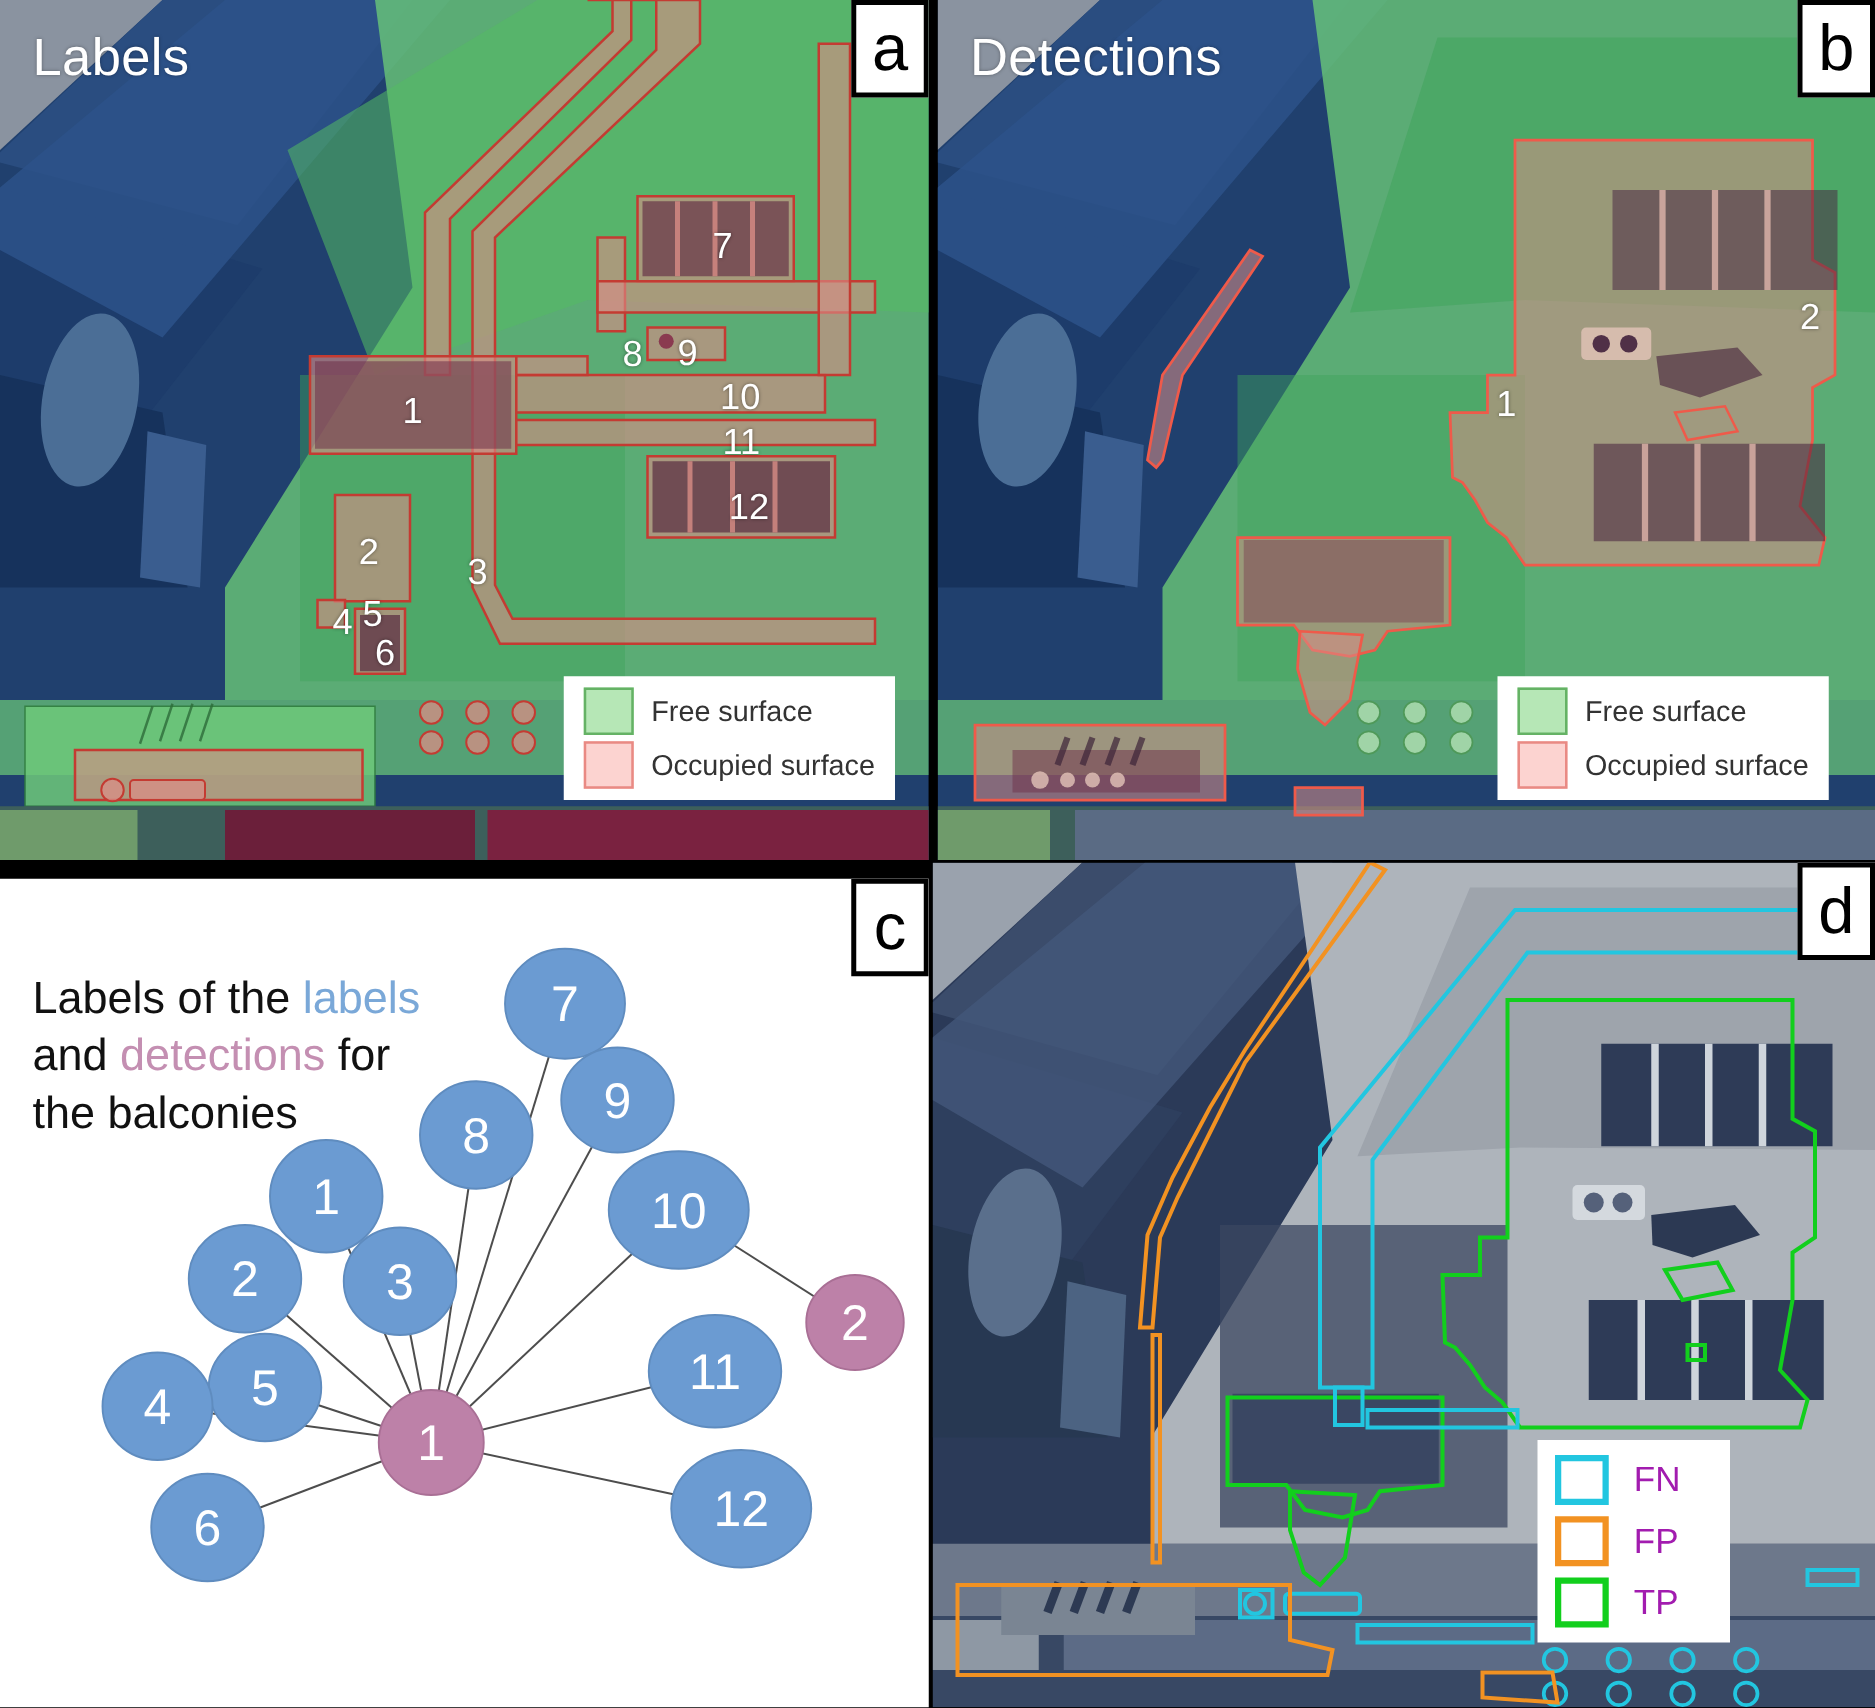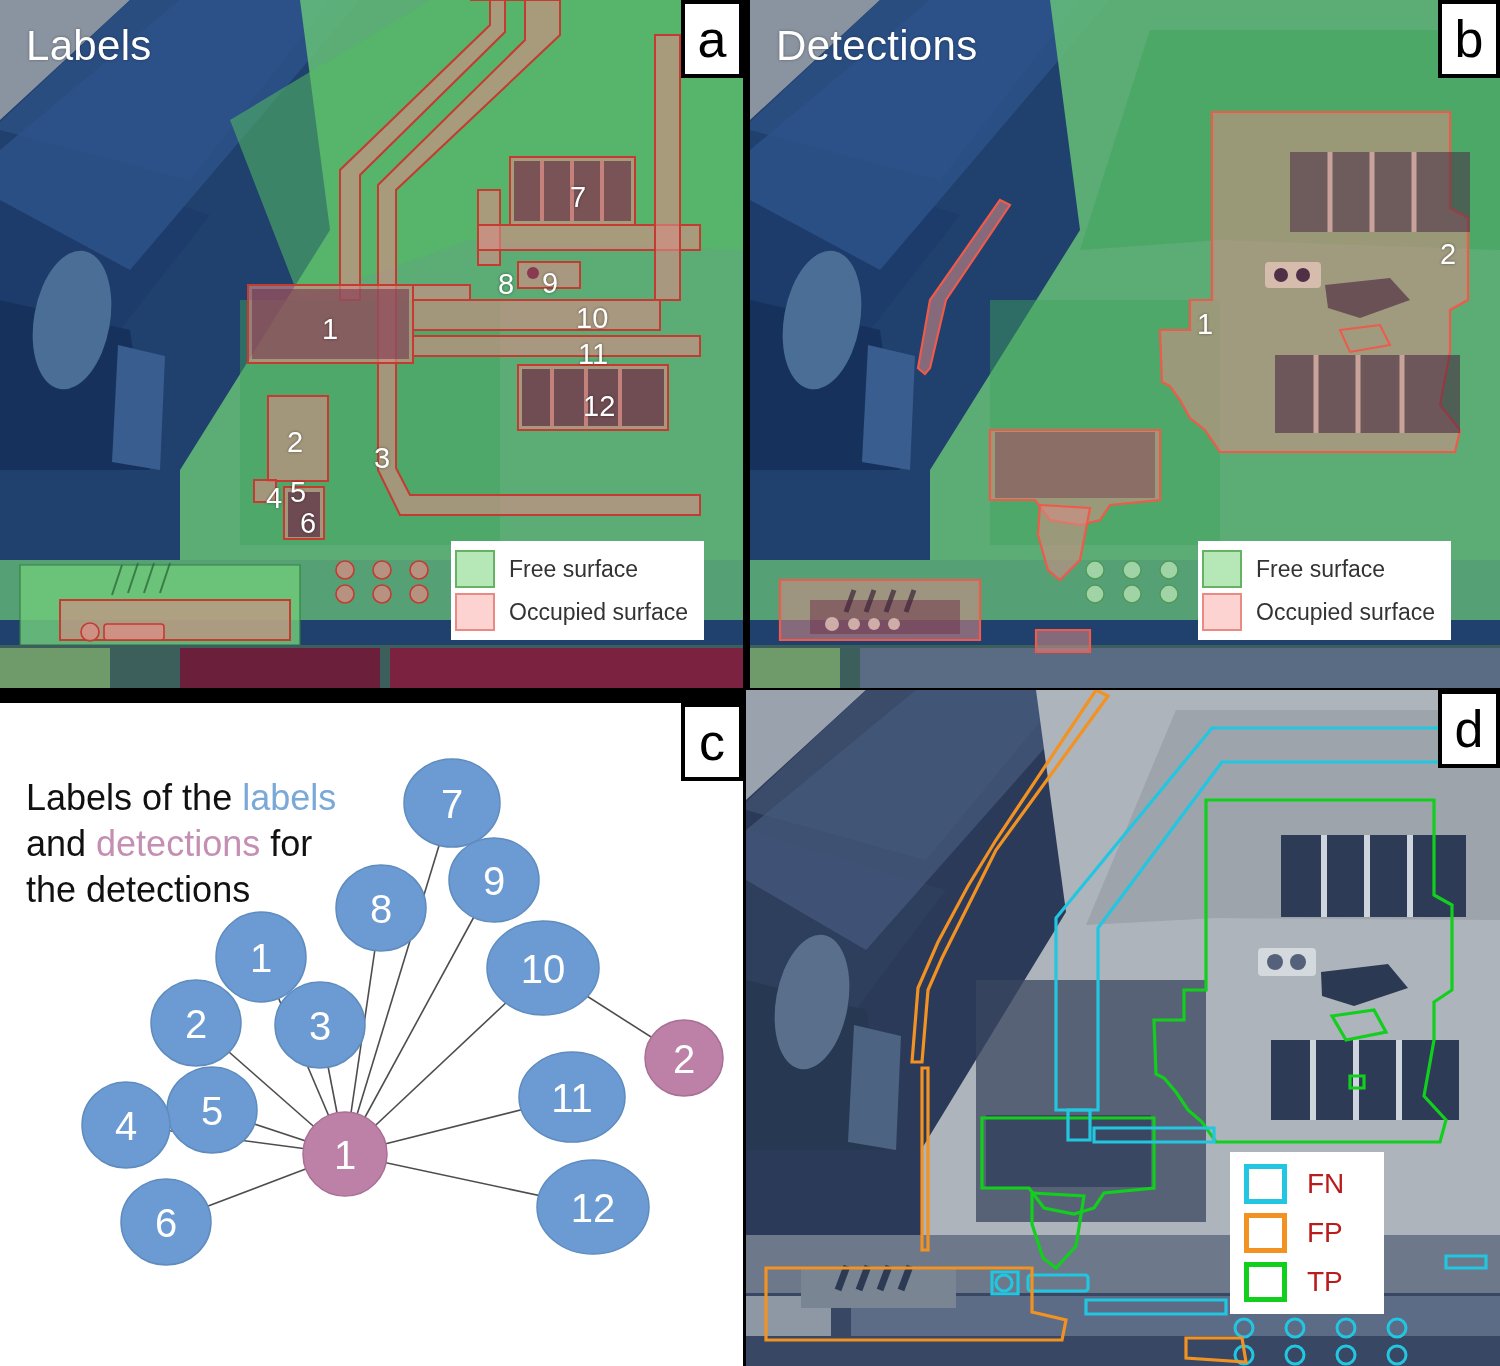--- a/index.html
+++ b/index.html
@@ -61,21 +61,21 @@
     line-height: 1;
     z-index: 25;
     white-space: nowrap;
     text-shadow: 0 0 3px rgba(0,0,0,.45);
   }
 
   
   .legend-surface {
     position: absolute;
     background: #ffffff;
-    padding: 9px 16px 9px 4px;
+    padding: 9px 16px 9px 16px;
     display: flex; flex-direction: column; gap: 5px;
     z-index: 35;
   }
   .legend-surface .row { display: flex; align-items: center; gap: 14px; }
   .legend-surface .sw { width: 40px; height: 38px; }
   .legend-surface .sw.free { background: #b6e7b6; border: 2px solid #65b265; }
   .legend-surface .sw.occupied { background: #fcd3d0; border: 2px solid #e98a84; }
   .legend-surface .lbl { font-size: 23px; color: #333; line-height: 1; }
 
   
@@ -84,21 +84,21 @@
     background: #ffffff;
     padding: 12px 40px 12px 14px;
     display: flex; flex-direction: column; gap: 9px;
     z-index: 35;
   }
   .legend-metrics .row { display: flex; align-items: center; gap: 20px; }
   .legend-metrics .sw { width: 43px; height: 40px; background: #fff; }
   .legend-metrics .sw.fn { border: 5px solid #22c6e0; }
   .legend-metrics .sw.fp { border: 5px solid #f29222; }
   .legend-metrics .sw.tp { border: 5px solid #12cf1d; }
-  .legend-metrics .lbl { font-size: 28px; color: #b91c1c; line-height: 1; }
+  .legend-metrics .lbl { font-size: 28px; color: #a21caf; line-height: 1; }
 
   
   #graph-caption {
     position: absolute;
     left: 26px; top: 72px;
     font-size: 36px;
     line-height: 1.28;
     color: #111;
     z-index: 10;
     max-width: 390px;
@@ -337,21 +337,21 @@
       </div>
     </div>
 
     <div class="badge" id="badge-b">b</div>
   </div>
 
   <div class="panel" id="panel-c">
     <div id="graph-caption">
       <span>Labels of the </span><span class="t-labels">labels</span><br>
       <span>and </span><span class="t-detections">detections</span><span> for</span><br>
-      <span>the detections</span>
+      <span>the balconies</span>
     </div>
     <svg id="graph-svg" viewBox="0 703 743 663">
       <g id="graph-edges">
           <line x1="345" y1="1154" x2="261" y2="957" class="gedge"></line>
           <line x1="345" y1="1154" x2="196" y2="1023" class="gedge"></line>
           <line x1="345" y1="1154" x2="320" y2="1025" class="gedge"></line>
           <line x1="345" y1="1154" x2="126" y2="1125" class="gedge"></line>
           <line x1="345" y1="1154" x2="212" y2="1110" class="gedge"></line>
           <line x1="345" y1="1154" x2="166" y2="1222" class="gedge"></line>
           <line x1="345" y1="1154" x2="452" y2="803" class="gedge"></line>

